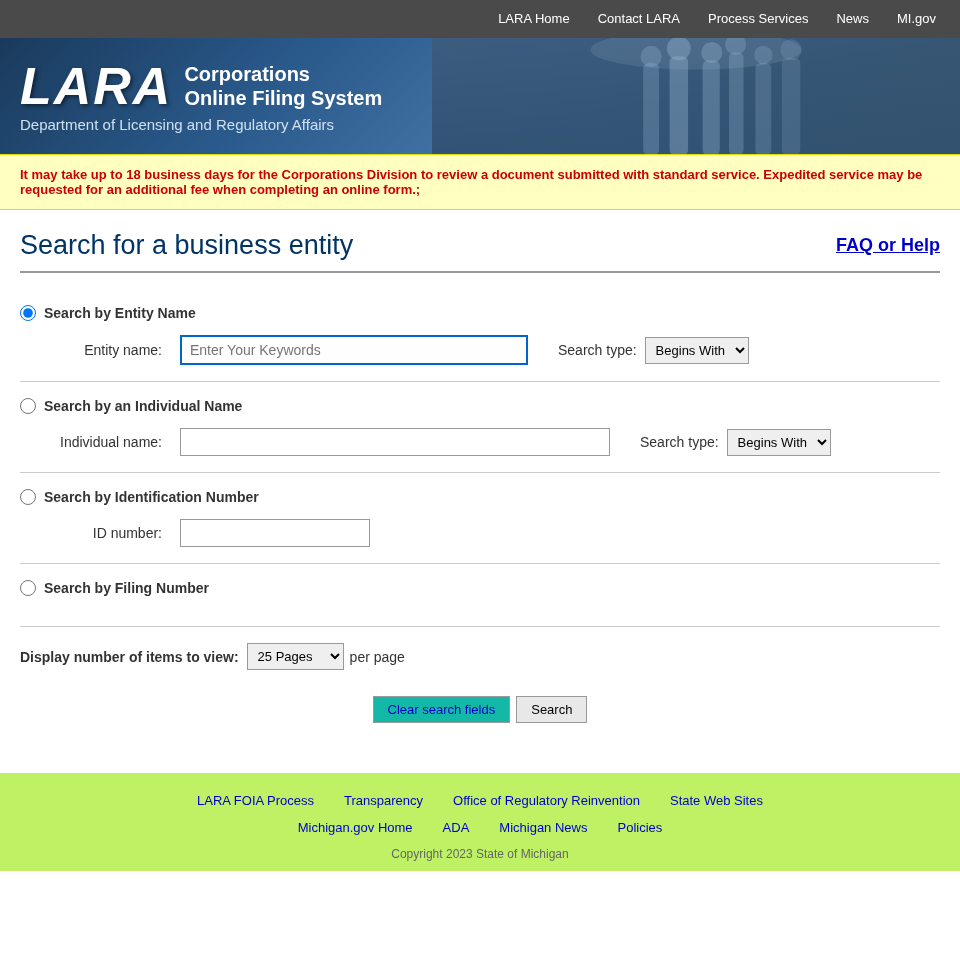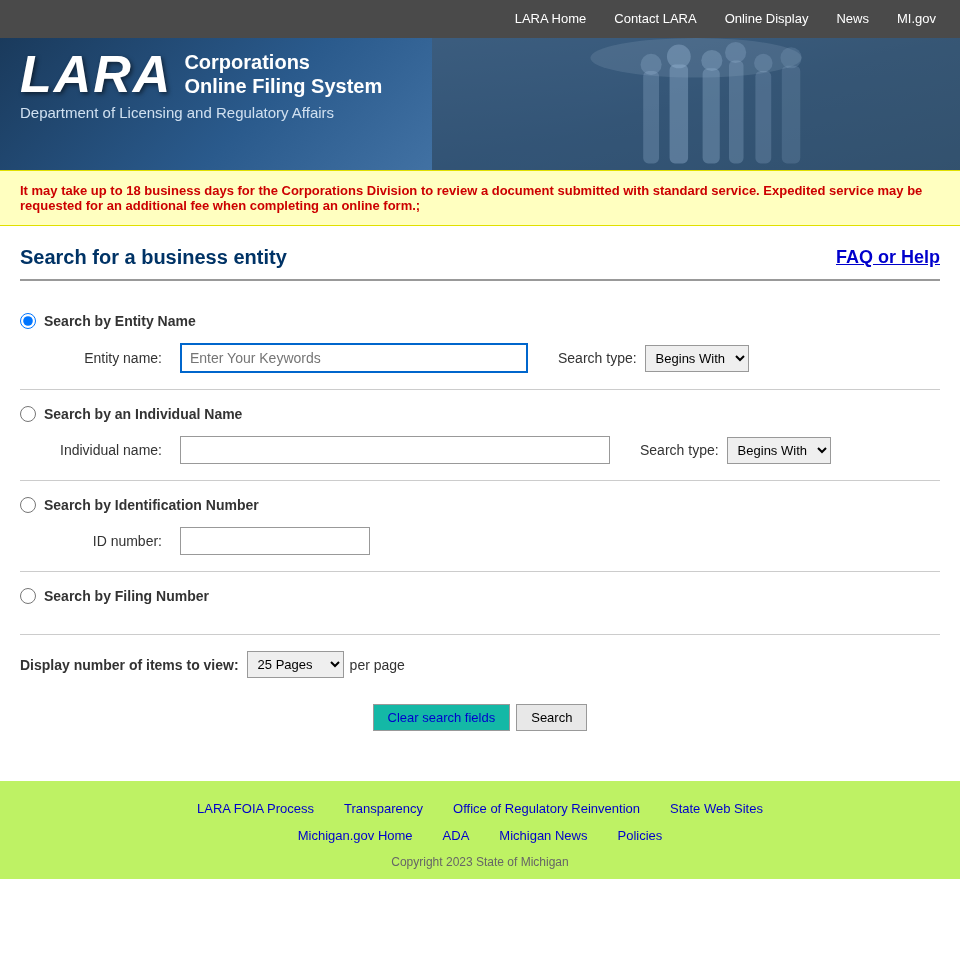--- a/index.html
+++ b/index.html
@@ -19,25 +19,25 @@
       text-decoration: none;
       font-size: 13px;
       padding: 0 14px;
       line-height: 38px;
       display: inline-block;
     }
 
     
     #header-banner {
       background: linear-gradient(135deg, #1a3a5c 0%, #2a5a8c 30%, #4a7aac 60%, #6a8a9c 100%);
-      height: 132px;
+      height: 116px;
       position: relative;
       overflow: hidden;
       display: flex;
-      align-items: flex-start;
+      align-items: center;
       padding: 10px 20px;
     }
     #header-banner::after {
       content: '';
       position: absolute;
       top: 0; right: 0; bottom: 0;
       width: 55%;
       background: linear-gradient(to bottom right, #5a7a9a, #3a5a7a, #2a4a6a);
       opacity: 0.7;
     }
@@ -99,22 +99,22 @@
     
     .page-title-row {
       display: flex;
       justify-content: space-between;
       align-items: center;
       margin-bottom: 16px;
       border-bottom: 2px solid #999;
       padding-bottom: 10px;
     }
     .page-title {
-      font-size: 20px;
-      font-weight: bold;
+      font-size: 27px;
+      font-weight: normal;
       color: #003366;
     }
     .faq-link {
       font-size: 18px;
       font-weight: bold;
       color: #0000cc;
       text-decoration: underline;
       cursor: pointer;
     }
 
@@ -263,21 +263,21 @@
       width: 100%;
       height: 100%;
     }
   </style>
 </head>
 <body>
 
 <div id="top-nav">
   <a>LARA Home</a>
   <a>Contact LARA</a>
-  <a>Online Display</a>
+  <a>Process Services</a>
   <a>News</a>
   <a>MI.gov</a>
 </div>
 
 <div id="header-banner">
   <div class="lara-logo-area">
     <div class="lara-logo">
       <div class="lara-text-row">
         <div class="lara-big">LARA</div>
         <div class="lara-subtitle">

